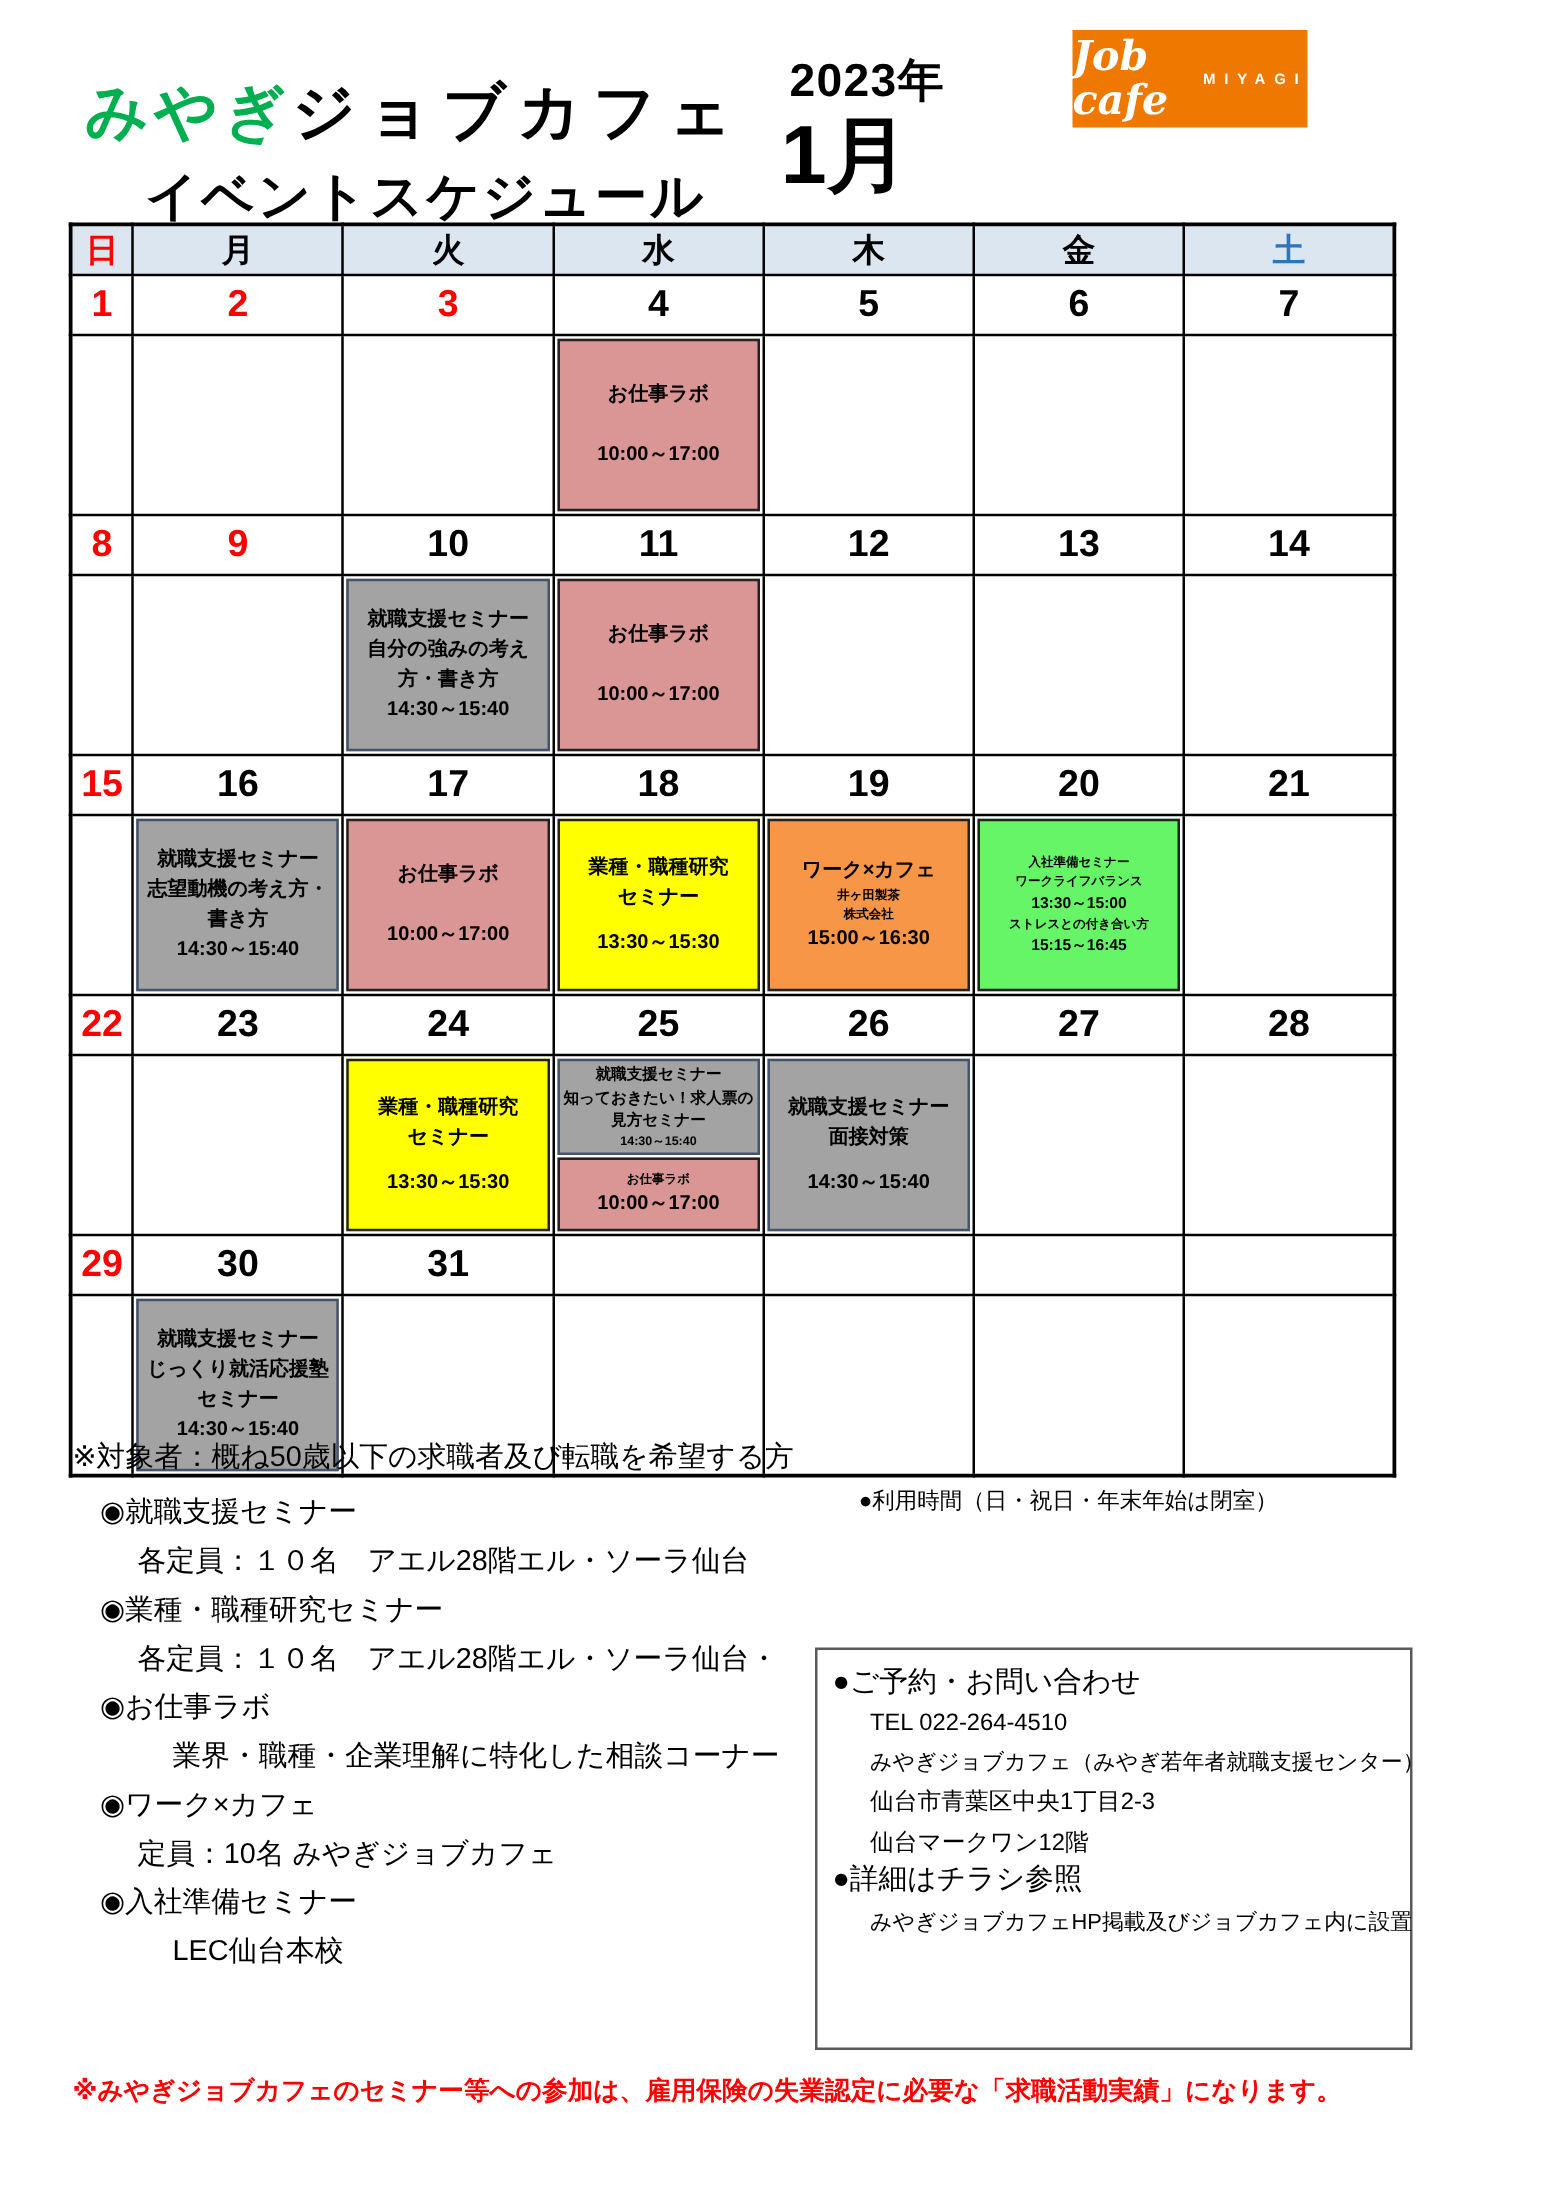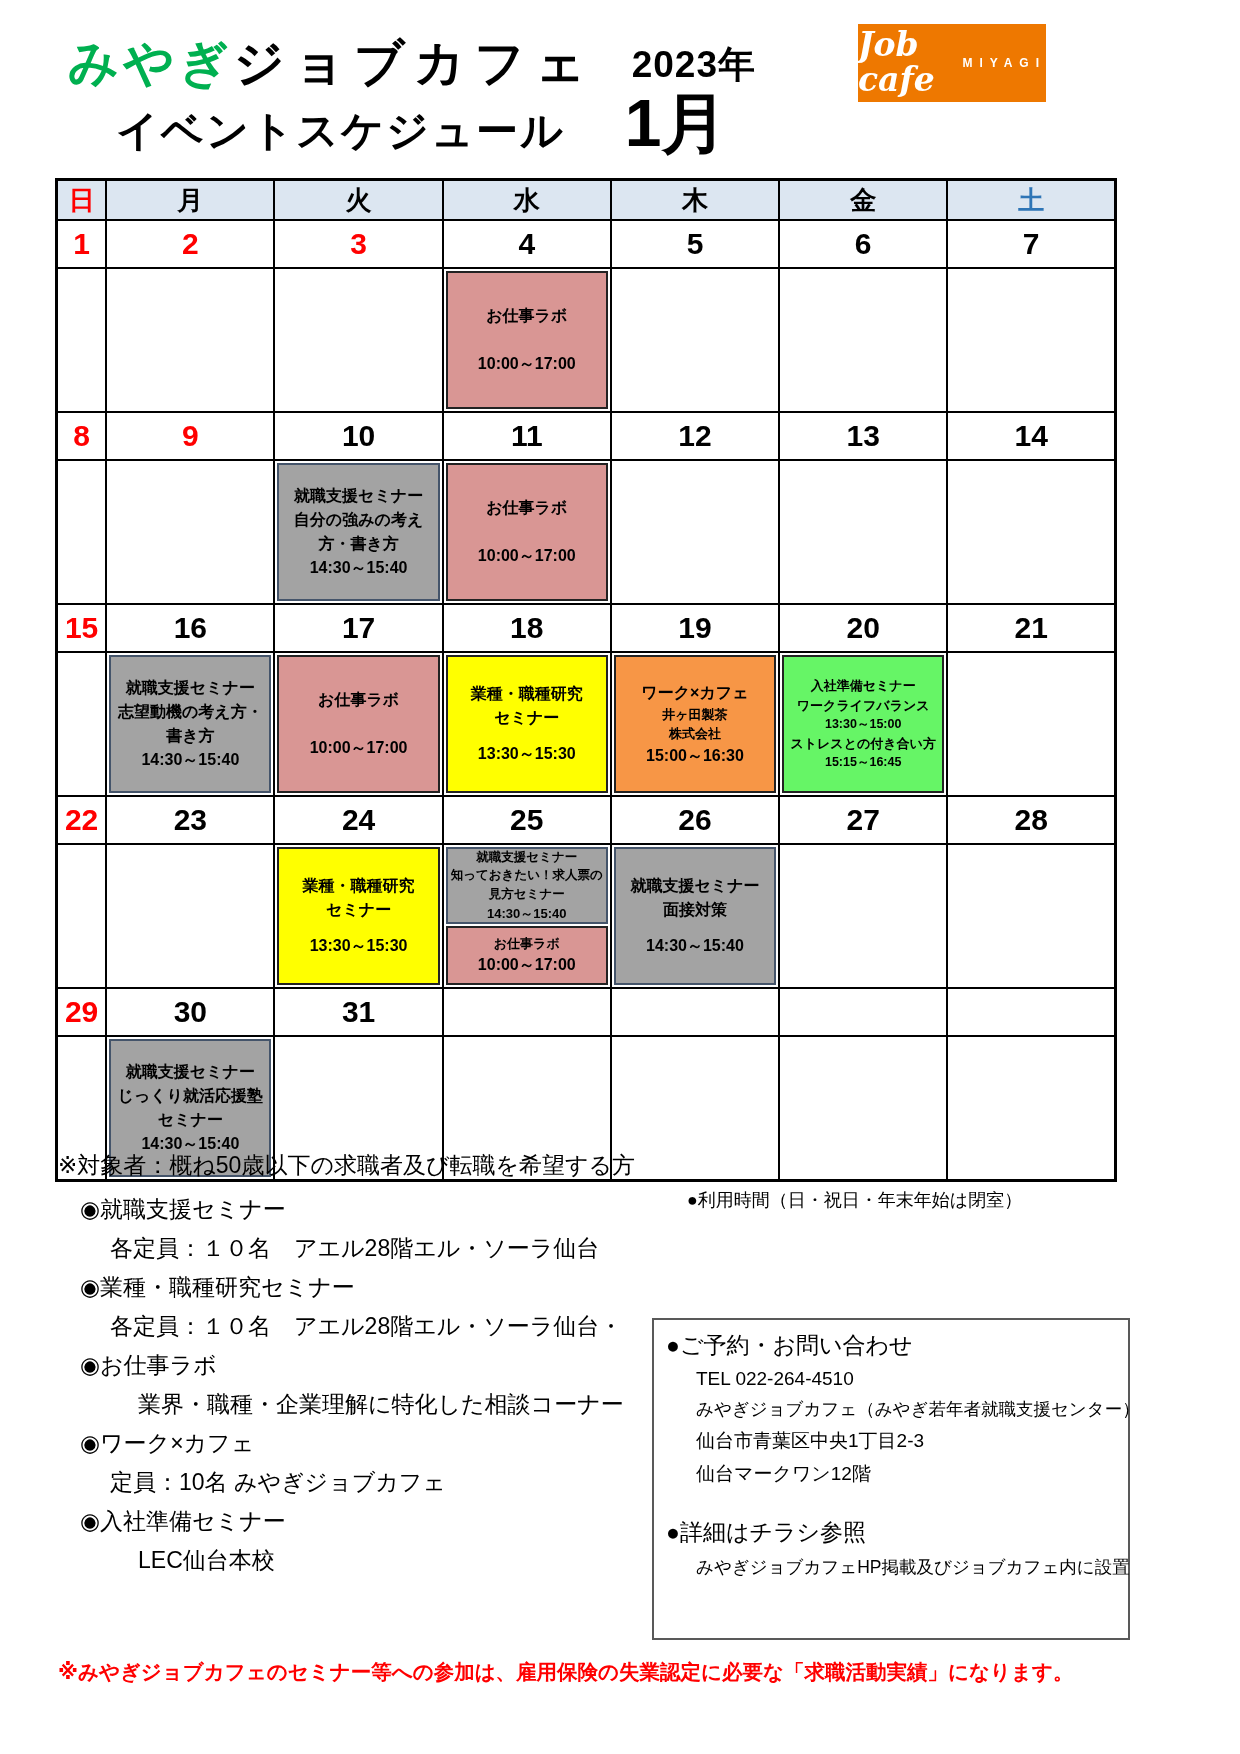--- a/index.html
+++ b/index.html
@@ -1,21 +1,21 @@
 <!DOCTYPE html>
 <html><head>
 <meta charset="utf-8">
 <style>
   html,body{margin:0;padding:0;background:#fff;}
   .page{position:relative;width:1240px;height:1754px;background:#fff;overflow:hidden;
         font-family:"Liberation Sans","DejaVu Sans",sans-serif;color:#000;}
 
   
   .title-block{position:absolute;left:68px;top:30px;}
-  .title-line1{font-size:50px;font-weight:bold;letter-spacing:4px;white-space:nowrap;}
+  .title-line1{font-size:50px;font-weight:bold;letter-spacing:4px;white-space:nowrap;margin-top:26px;}
   .t-green{color:#00b050;}
   .t-black{color:#000;letter-spacing:9px;}
   .title-line2{font-size:42px;font-weight:bold;letter-spacing:2px;margin:6px 0 0 48px;}
   .date-block{position:absolute;left:596px;top:40px;width:160px;text-align:center;}
   .year{font-size:37px;font-weight:bold;letter-spacing:1px;text-align:right;}
   .month{font-size:66px;font-weight:bold;line-height:1.0;}
   .logo{position:absolute;left:858px;top:24px;width:188px;height:78px;background:#ee7800;
         display:flex;flex-direction:row;align-items:center;justify-content:center;color:#fff;}
   .logo-line1{font-size:33px;font-weight:bold;font-style:italic;font-family:"DejaVu Serif",serif;line-height:1.05;}
   .logo-line2{font-size:12px;font-weight:bold;letter-spacing:7px;margin-left:7px;}
@@ -29,21 +29,21 @@
   .cal th.sun{color:#ff0000;}
   .cal th.sat{color:#2e75b6;}
   .date-row td{height:46px;font-size:30px;font-weight:bold;text-align:center;vertical-align:middle;}
   .date-row td.red{color:#ff0000;}
   .event-row td{height:138px;padding:2px;vertical-align:top;}
   .cell-stack{display:flex;flex-direction:column;height:100%;gap:2px;}
   .event-box{flex:1;display:flex;flex-direction:column;justify-content:center;align-items:center;
              border:2px solid #222;text-align:center;padding:2px 1px;overflow:hidden;}
   .cell-stack .event-box:first-child:not(:only-child){flex:1.35;}
   .event-box .line{font-size:16px;font-weight:bold;line-height:1.5;white-space:nowrap;}
-  .event-box .line.s1{font-size:13px;}
+  .event-box .line.s1{font-size:10px;}
   .event-box .line.s2{font-size:12.5px;text-align:right;}
   .event-box .line.empty{height:12px;}
   .bg-pink{background:#d99694;}
   .bg-blue{background:#a3a3a3;border-color:#44546a;}
   .bg-yellow{background:#ffff00;}
   .bg-orange{background:#f79646;}
   .bg-green{background:#66f566;}
 
   
   .target-note{position:absolute;left:58px;top:1150px;font-size:23px;}
@@ -51,21 +51,21 @@
   .legend .lg-title{margin-top:8px;}
   .legend .lg-desc{margin:8px 0 0 30px;}
   .legend .lg-desc.deep{margin-left:58px;}
   .hours{position:absolute;left:687px;top:1188px;font-size:18px;}
   .hours-title{margin-bottom:10px;}
   .hours-row{display:flex;margin-top:9px;}
   .hours-row .days{width:180px;}
   .contact-box{position:absolute;left:652px;top:1318px;width:478px;height:322px;
                border:2px solid #595959;padding:10px 12px;box-sizing:border-box;}
   .contact-title{font-size:23px;font-weight:normal;}
-  .contact-title.mt{margin-top:30px;}
+  .contact-title.mt{}
   .contact-line{font-size:19px;margin:7px 0 0 30px;white-space:nowrap;}
   .contact-line.long{font-size:17.5px;}
   .red-note{position:absolute;left:58px;top:1658px;color:#ff0000;font-weight:bold;font-size:20.5px;white-space:nowrap;}
 </style>
 </head>
 <body>
 
 <div class="page">
 
   <div class="title-block">

